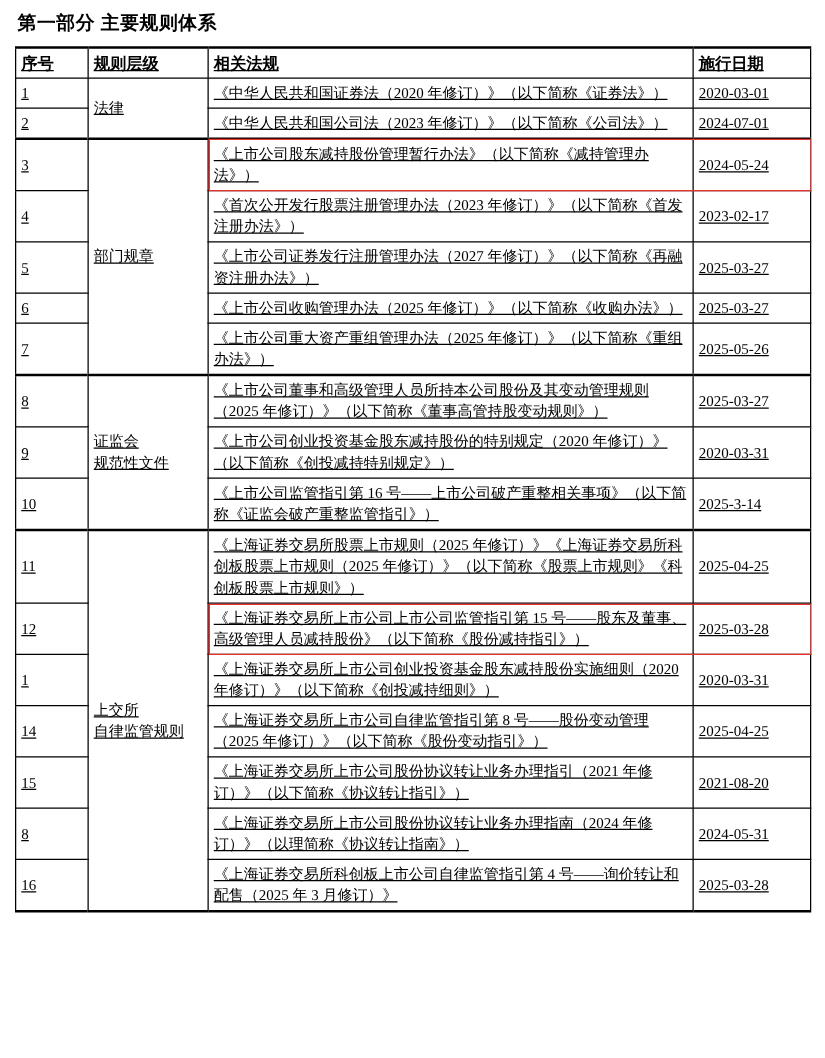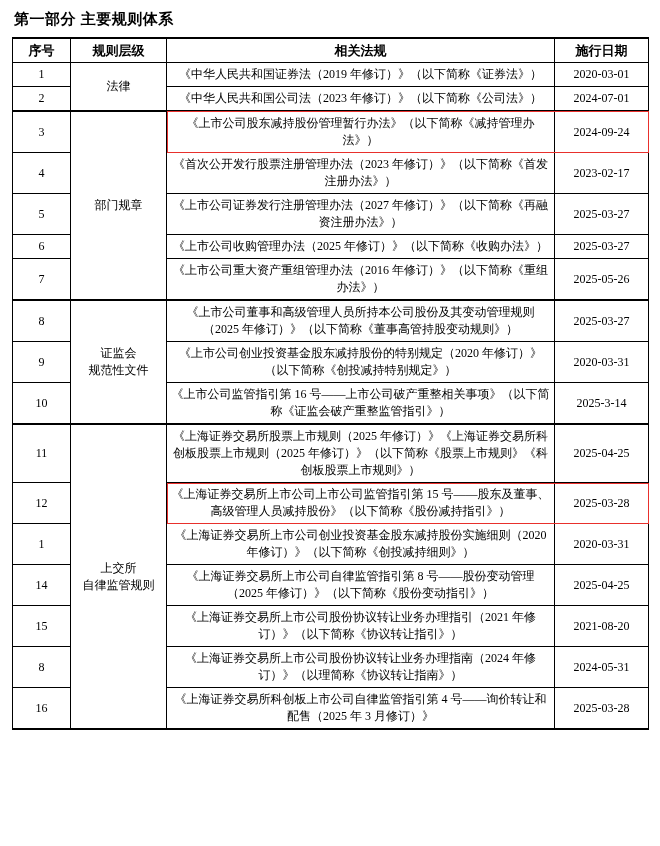--- a/index.html
+++ b/index.html
@@ -32,22 +32,23 @@
   table.main {
     border-collapse: collapse;
     width: 636px;
     table-layout: fixed;
     font-size: 12px;
   }
   table.main td {
     border: 1px solid #000000;
     padding: 3px 4px;
     vertical-align: middle;
-    text-align: center;
+    text-align: left;
     line-height: 17px;
+    text-decoration: underline;
   }
   .hdr td {
     font-family: "Liberation Sans", sans-serif;
     font-weight: bold;
     font-size: 13px;
     padding: 6px 4px;
   }
   .c-no   { width: 58px; }
   .c-lvl  { width: 96px; }
   .c-rule { width: 388px; text-align: center; }
@@ -89,54 +90,54 @@
           <td class="c-no thick-top">序号</td>
           <td class="c-lvl thick-top">规则层级</td>
           <td class="c-rule thick-top">相关法规</td>
           <td class="c-date thick-top">施行日期</td>
         </tr>
         <tr>
           <td class="c-no">1</td>
           <td class="c-lvl thick-bottom" rowspan="2">
             <div>法律</div>
           </td>
-          <td class="c-rule rule">《中华人民共和国证券法（2019 年修订）》（以下简称《证券法》）</td>
+          <td class="c-rule rule">《中华人民共和国证券法（2020 年修订）》（以下简称《证券法》）</td>
           <td class="c-date date">2020-03-01</td>
         </tr>
         <tr>
           <td class="c-no thick-bottom">2</td>
           <td class="c-rule rule thick-bottom">《中华人民共和国公司法（2023 年修订）》（以下简称《公司法》）</td>
           <td class="c-date date thick-bottom">2024-07-01</td>
         </tr>
         <tr class="hl">
           <td class="c-no">3</td>
           <td class="c-lvl thick-bottom" rowspan="5">
             <div>部门规章</div>
           </td>
           <td class="c-rule rule">《上市公司股东减持股份管理暂行办法》（以下简称《减持管理办法》）</td>
-          <td class="c-date date">2024-09-24</td>
+          <td class="c-date date">2024-05-24</td>
         </tr>
         <tr>
           <td class="c-no">4</td>
           <td class="c-rule rule">《首次公开发行股票注册管理办法（2023 年修订）》（以下简称《首发注册办法》）</td>
           <td class="c-date date">2023-02-17</td>
         </tr>
         <tr>
           <td class="c-no">5</td>
           <td class="c-rule rule">《上市公司证券发行注册管理办法（2027 年修订）》（以下简称《再融资注册办法》）</td>
           <td class="c-date date">2025-03-27</td>
         </tr>
         <tr>
           <td class="c-no">6</td>
           <td class="c-rule rule">《上市公司收购管理办法（2025 年修订）》（以下简称《收购办法》）</td>
           <td class="c-date date">2025-03-27</td>
         </tr>
         <tr>
           <td class="c-no thick-bottom">7</td>
-          <td class="c-rule rule thick-bottom">《上市公司重大资产重组管理办法（2016 年修订）》（以下简称《重组办法》）</td>
+          <td class="c-rule rule thick-bottom">《上市公司重大资产重组管理办法（2025 年修订）》（以下简称《重组办法》）</td>
           <td class="c-date date thick-bottom">2025-05-26</td>
         </tr>
         <tr>
           <td class="c-no">8</td>
           <td class="c-lvl thick-bottom" rowspan="3">
             <div>证监会</div>
             <div>规范性文件</div>
           </td>
           <td class="c-rule rule">《上市公司董事和高级管理人员所持本公司股份及其变动管理规则（2025 年修订）》（以下简称《董事高管持股变动规则》）</td>
           <td class="c-date date">2025-03-27</td>

